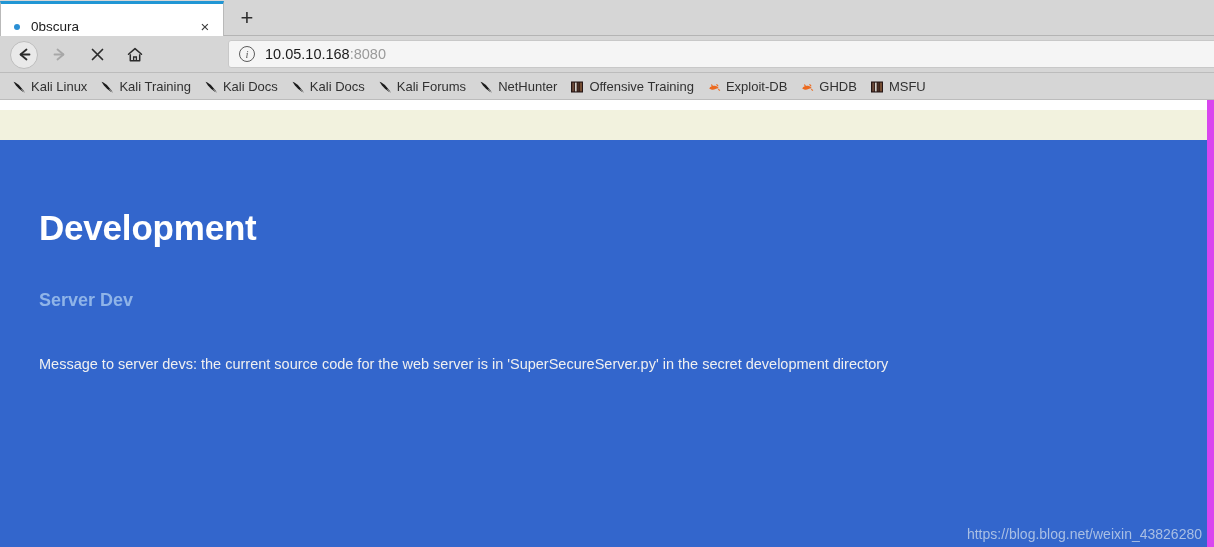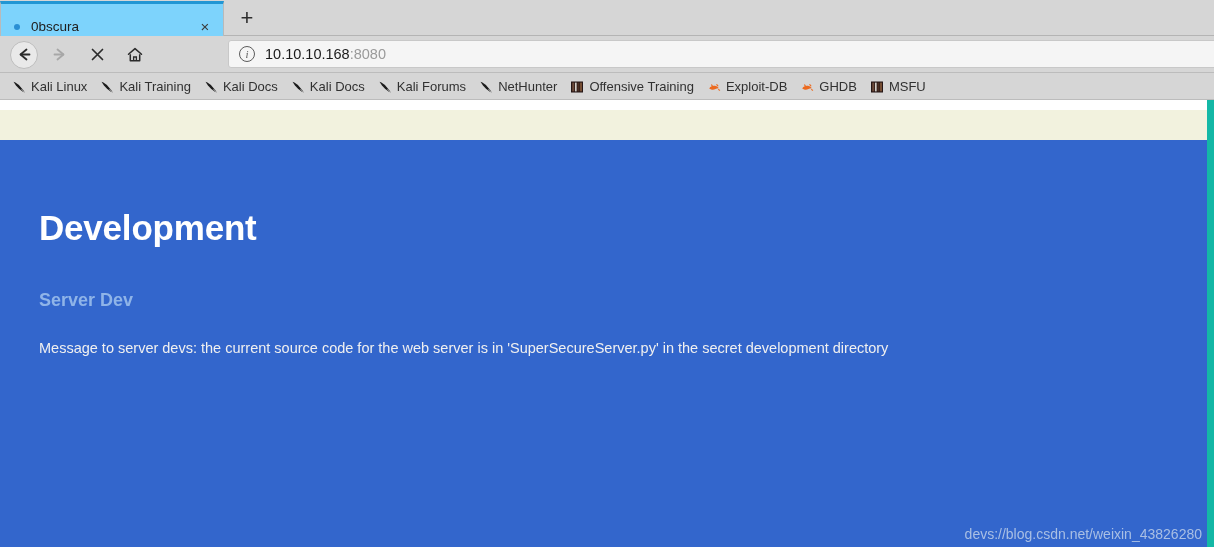--- a/index.html
+++ b/index.html
@@ -31,21 +31,21 @@
   .tabstrip::after {
     content: "";
     position: absolute;
     left: 0; right: 0; bottom: 0;
     height: 1px;
     background: #b4b4b4;
   }
   .tab {
     width: 224px;
     height: 35px;
-    background: #7dd3fc;
+    background: #ffffff;
     border-top: 3px solid #2196d4;
     border-left: 1px solid #b9b9b9;
     border-right: 1px solid #b9b9b9;
     box-sizing: border-box;
     display: flex;
     align-items: center;
     padding: 12px 8px 0 12px;
     position: relative;
     z-index: 2;
   }
@@ -207,21 +207,21 @@
   }
   .bm-icon { width: 14px; height: 14px; flex: 0 0 14px; display:block; }
 
   
   .viewport {
     position: absolute;
     left: 0;
     top: 100px;
     width: 1214px;
     height: 447px;
-    background: #14b8a6;
+    background: #d946ef;
     overflow: hidden;
   }
   .page {
     width: 1207px;
     height: 447px;
     position: relative;
   }
   .page-top-white {
     height: 10px;
     background: #ffffff;
@@ -253,21 +253,21 @@
     left: 39px;
     top: 150px;
     font-size: 18px;
     font-weight: bold;
     color: #8fb4e8;
     margin: 0;
   }
   .para {
     position: absolute;
     left: 39px;
-    top: 200px;
+    top: 216px;
     font-size: 14.5px;
     color: #f0f0f0;
     margin: 0;
   }
   .watermark {
     position: absolute;
     right: 5px;
     bottom: 5px;
     font-size: 14px;
     color: #a9bfe4;
@@ -308,21 +308,21 @@
     <div class="navbtn home">
       <svg width="18" height="18" viewBox="0 0 18 18" aria-hidden="true">
         <path d="M2.5 8.2 L9 2.6 L15.5 8.2" fill="none" stroke="currentColor" stroke-width="1.5" stroke-linecap="round" stroke-linejoin="round"></path>
         <path d="M4.3 8.2 V14.8 H13.7 V8.2" fill="none" stroke="currentColor" stroke-width="1.5" stroke-linejoin="round"></path>
         <path d="M7.6 14.8 V11 H10.4 V14.8" fill="none" stroke="currentColor" stroke-width="1.3"></path>
       </svg>
     </div>
 
     <div class="urlbar">
       <span class="url-info-icon">i</span>
-      <span class="url-text"><span>10.10.10.168</span><span class="url-port">:8080</span></span>
+      <span class="url-text"><span>10.05.10.168</span><span class="url-port">:8080</span></span>
     </div>
   </div>
 
   <div class="bookmarks">
 
     <div class="bm">
       <span>
         <svg class="bm-icon" viewBox="0 0 14 14" aria-hidden="true">
           <path d="M1.5 1.8 C4 2.6 6.4 4.4 8.6 6.9 L11.6 10.6 L12.6 12.4 L10.6 11.6 L7 8.8 C4.8 6.7 3 4.4 1.5 1.8 Z" fill="#1b1b1b"></path>
           <path d="M9.6 9.2 L12.2 12.0" stroke="#c9c9c9" stroke-width="0.9" fill="none"></path>
@@ -430,18 +430,18 @@
   </div>
 
   <div class="viewport">
     <div class="page">
       <div class="page-top-white"></div>
       <div class="page-cream"></div>
       <div class="page-body">
         <h1 class="h1">Development</h1>
         <h2 class="h2">Server Dev</h2>
         <p class="para">Message to server devs: the current source code for the web server is in 'SuperSecureServer.py' in the secret development directory</p>
-        <div class="watermark">devs://blog.csdn.net/weixin_43826280</div>
+        <div class="watermark">https://blog.blog.net/weixin_43826280</div>
       </div>
     </div>
   </div>
 
 </div>
 
 </body></html>

